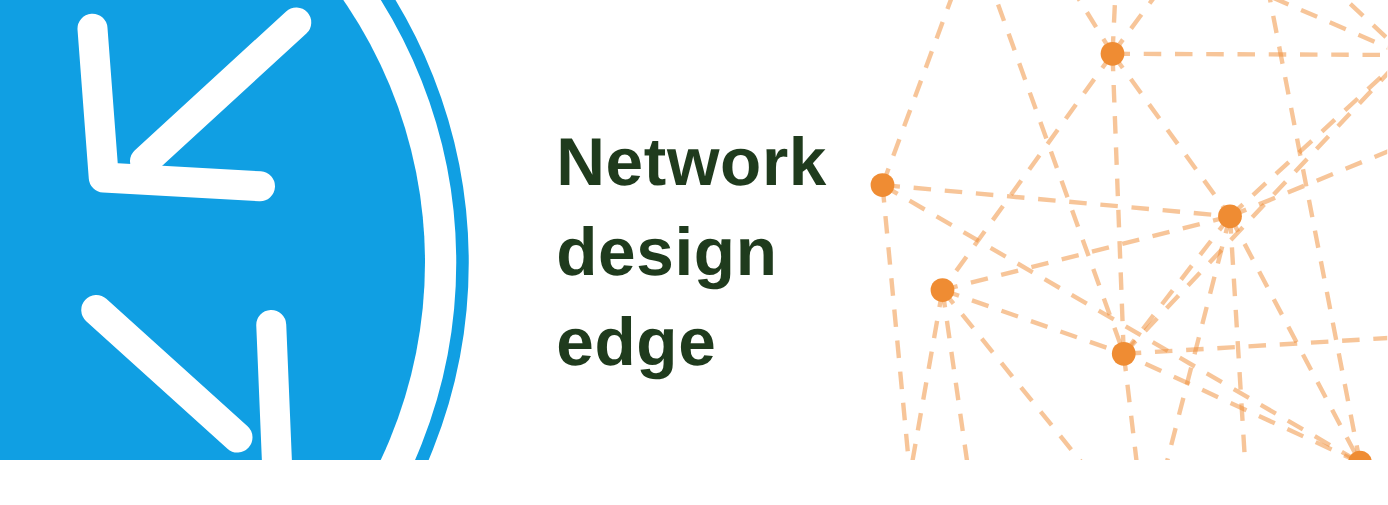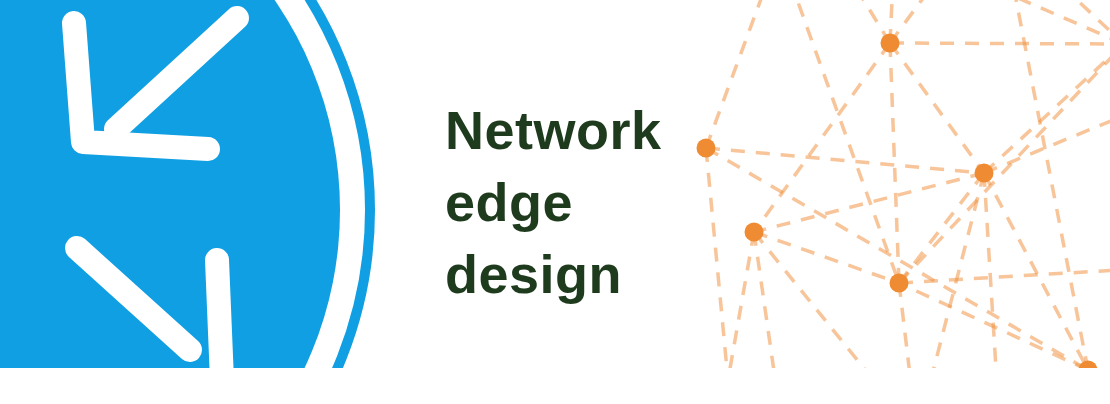--- a/index.html
+++ b/index.html
@@ -86,17 +86,17 @@
         <circle cx="984" cy="173" r="9.5" fill="#EF8C33"></circle>
         <circle cx="754" cy="232" r="9.5" fill="#EF8C33"></circle>
         <circle cx="899" cy="283" r="9.5" fill="#EF8C33"></circle>
         <circle cx="728" cy="380" r="9.5" fill="#EF8C33"></circle>
         <circle cx="1088" cy="370" r="9.5" fill="#EF8C33"></circle>
       </g>
   </svg>
 
   <div class="title" style="color: rgb(31, 59, 29);">
     <span class="line">Network</span>
+    <span class="line">design</span>
     <span class="line">edge</span>
-    <span class="line">design</span>
   </div>
 
 </div>
 
 </body></html>

